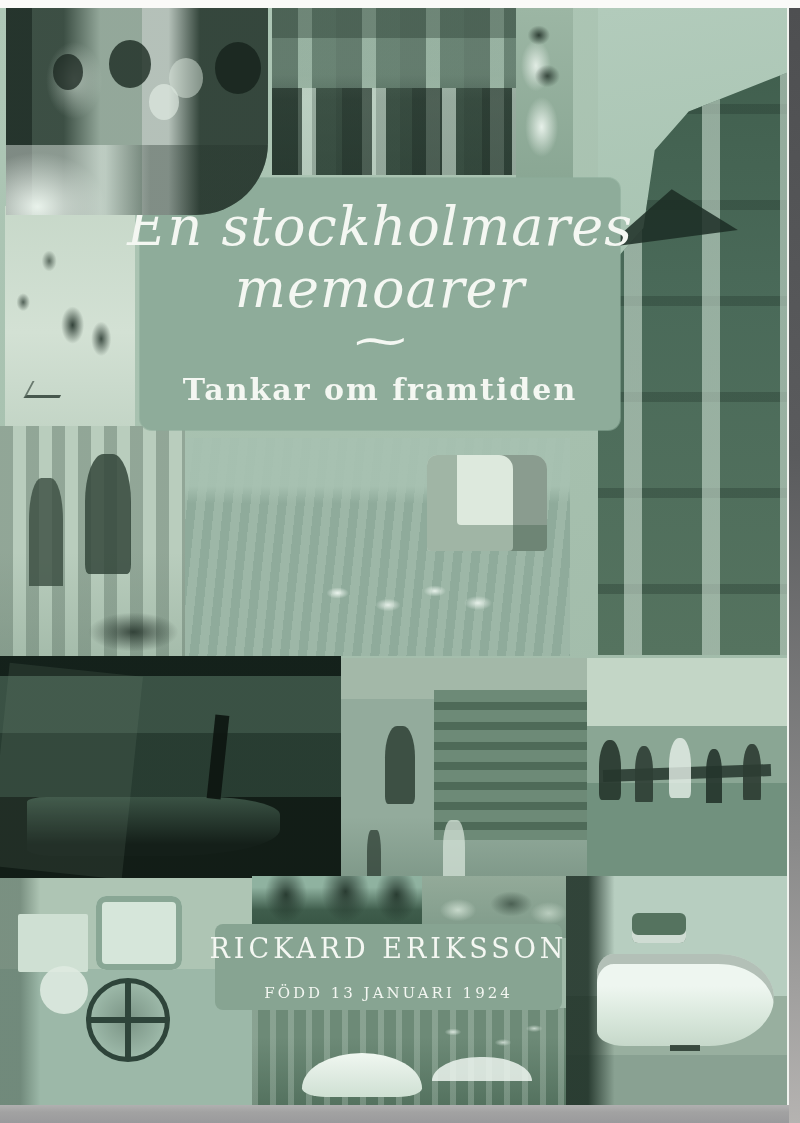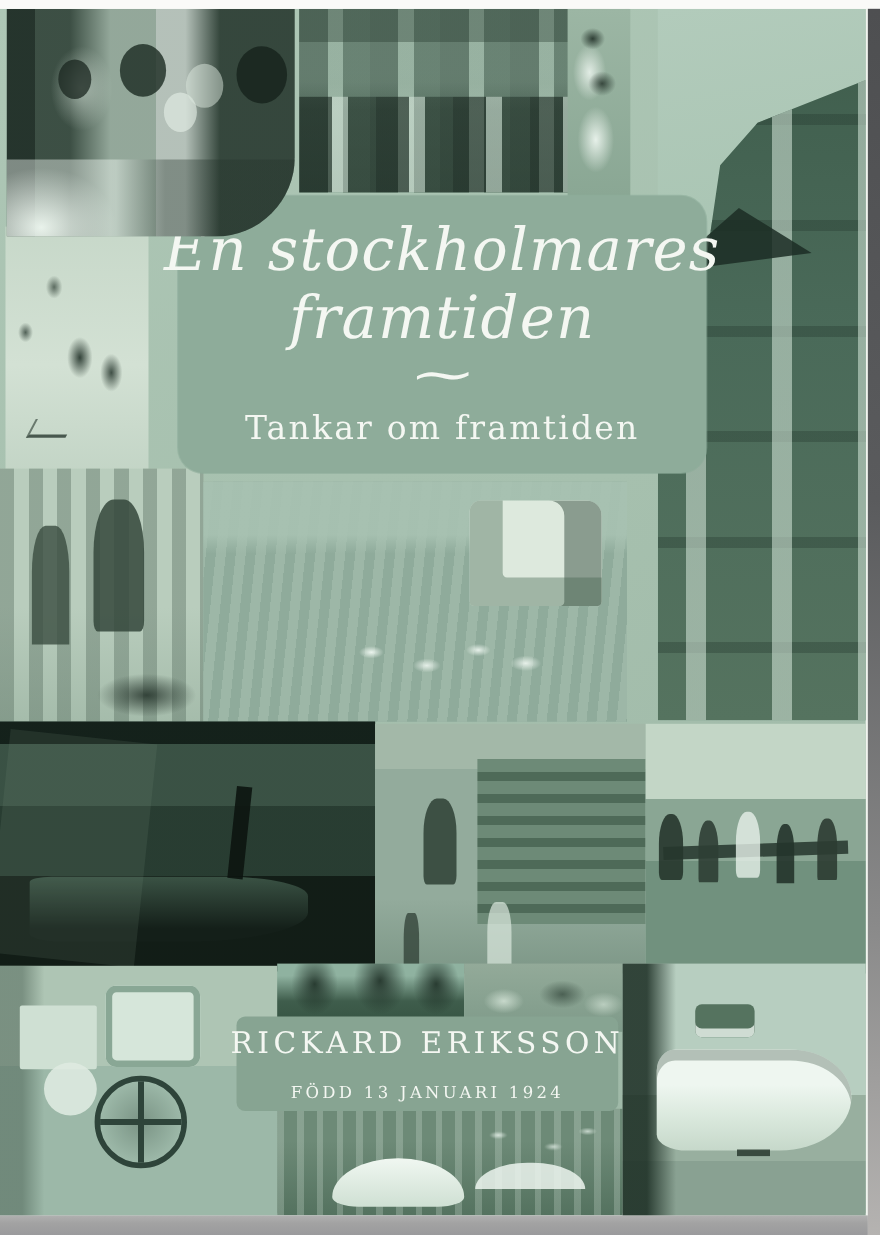--- a/index.html
+++ b/index.html
@@ -180,29 +180,29 @@
   .ph-boatshore::before{left:14%;top:34%;width:80%;height:40%;
     border-radius:18% 60% 70% 30%/40% 90% 100% 30%;
     background:linear-gradient(180deg,#e9f3ec 0 30%,#dcead f 60%,#cfe0d3 100%);
     background:linear-gradient(180deg,#eef6f0 0 35%,#d8e7db 70%,#c6d8ca 100%);
     box-shadow:inset 0 10px 0 rgba(90,112,98,.4);}
   .ph-boatshore::after{left:30%;top:16%;width:54px;height:30px;border-radius:6px;
     background:#55735f;box-shadow:inset 0 -8px 0 rgba(238,246,240,.8), 26px 120px 0 -12px rgba(40,56,46,.85);}
 
   
   .title-panel{position:absolute;left:140px;top:170px;width:480px;height:252px;z-index:3;
-    background:var(--panel-green,#8eac9a);border-radius:23px;
+    background:var(--panel-green,#8eac9a);border-radius:12px;
     box-shadow:0 0 0 1px rgba(140,171,153,.6);
-    display:flex;flex-direction:column;align-items:center;text-align:center;margin-left:22px;}
+    display:flex;flex-direction:column;align-items:center;text-align:center;}
   .title-line{font-style:italic;font-weight:400;color:var(--text-white,#f4f7f2);
     font-size:54px;line-height:62px;letter-spacing:1px;white-space:nowrap;}
   .title-line.first{margin-top:18px;}
   .ornament{color:var(--text-white,#f4f7f2);font-size:44px;line-height:26px;height:30px;
     transform:scaleX(1.7);margin-top:8px;font-style:italic;}
-  .subtitle{color:var(--text-white,#f4f7f2);font-size:30px;letter-spacing:2px;margin-top:14px;white-space:nowrap;}
+  .subtitle{color:var(--text-white,#f4f7f2);font-size:30px;letter-spacing:2px;margin-top:14px;white-space:nowrap;font-weight:bold;}
 
   
   .author-panel{position:absolute;left:215px;top:916px;width:347px;height:86px;z-index:3;
     background:var(--author-green,#87a492);border-radius:8px;
     display:flex;flex-direction:column;align-items:center;justify-content:center;text-align:left;}
   .author-name{color:var(--text-white,#f0f5ef);font-size:27px;letter-spacing:4px;white-space:nowrap;}
   .author-birth{color:var(--text-white,#eaf1ea);font-size:15px;letter-spacing:3px;margin-top:20px;white-space:nowrap;}
 </style>
 </head>
 <body>
@@ -221,21 +221,21 @@
     <div class="photo ph-logcabin"></div>
     <div class="photo ph-carriers"></div>
     <div class="photo ph-wheelhouse"></div>
     <div class="photo ph-forest"></div>
     <div class="photo ph-rocks"></div>
     <div class="photo ph-dock"></div>
     <div class="photo ph-boatshore"></div>
 
     <div class="title-panel">
       <div class="title-line first">En stockholmares</div>
-      <div class="title-line">framtiden</div>
+      <div class="title-line">memoarer</div>
       <div class="ornament">~</div>
       <div class="subtitle">Tankar om framtiden</div>
     </div>
 
     <div class="photo ph-family" style="z-index:4;"></div>
 
     <div class="author-panel">
       <div class="author-name">RICKARD ERIKSSON</div>
       <div class="author-birth">FÖDD 13 JANUARI 1924</div>
     </div>

